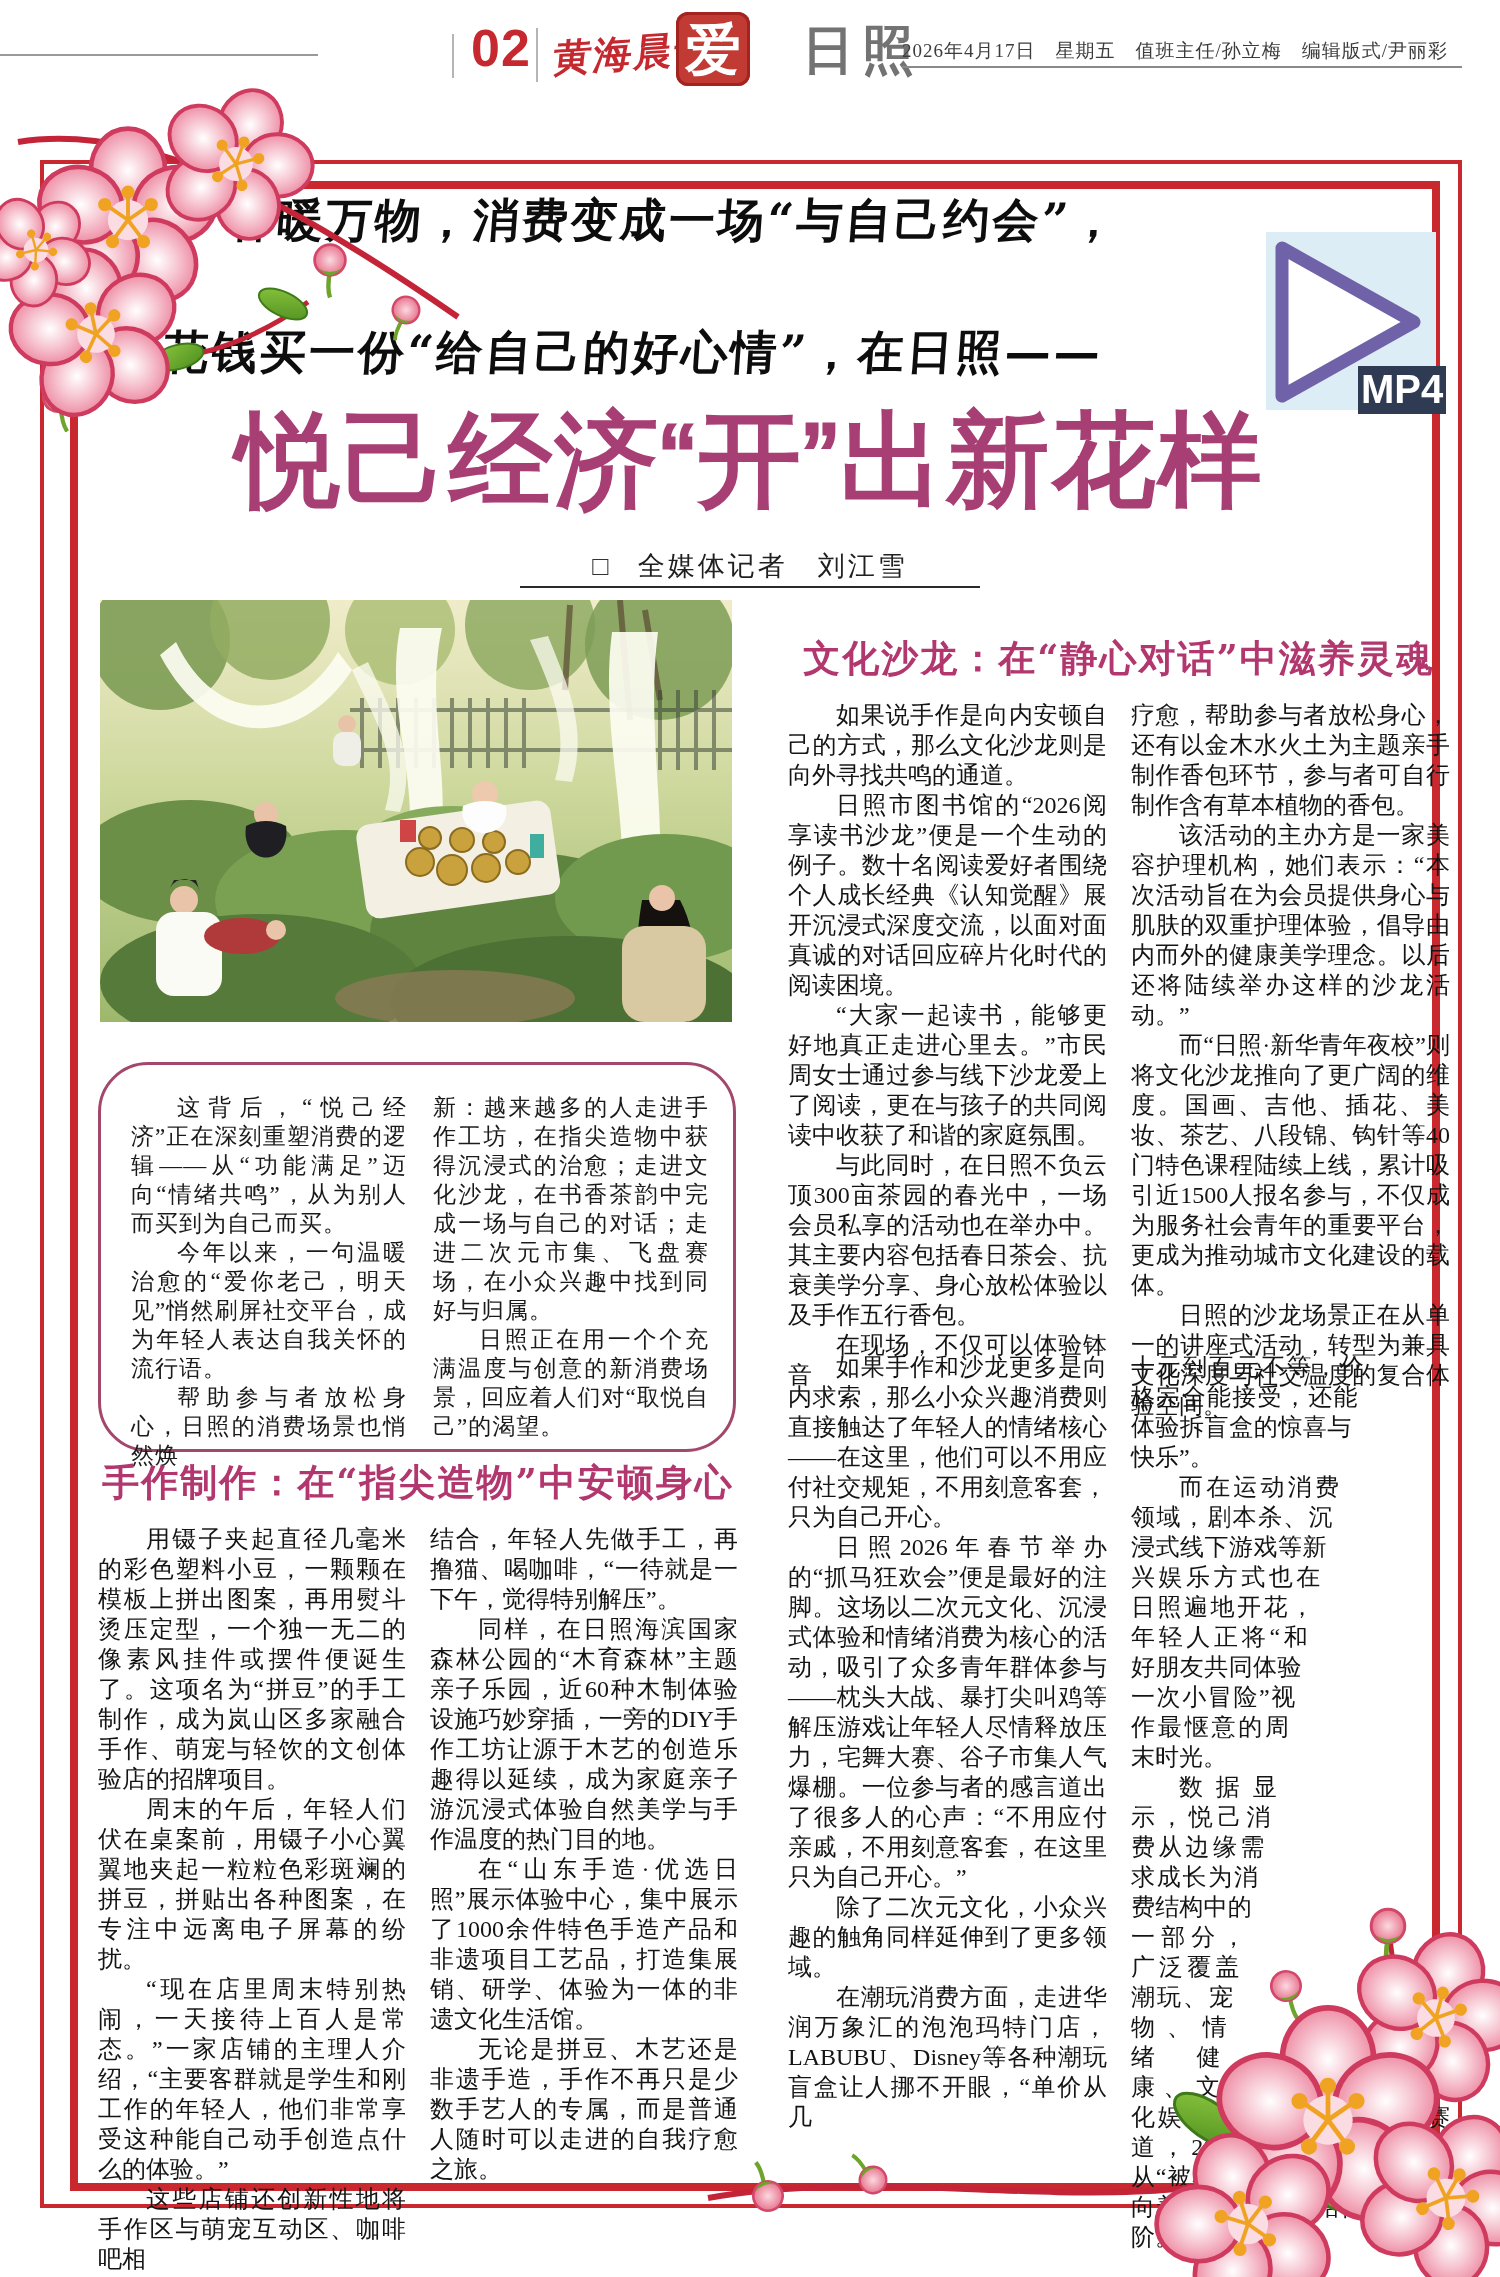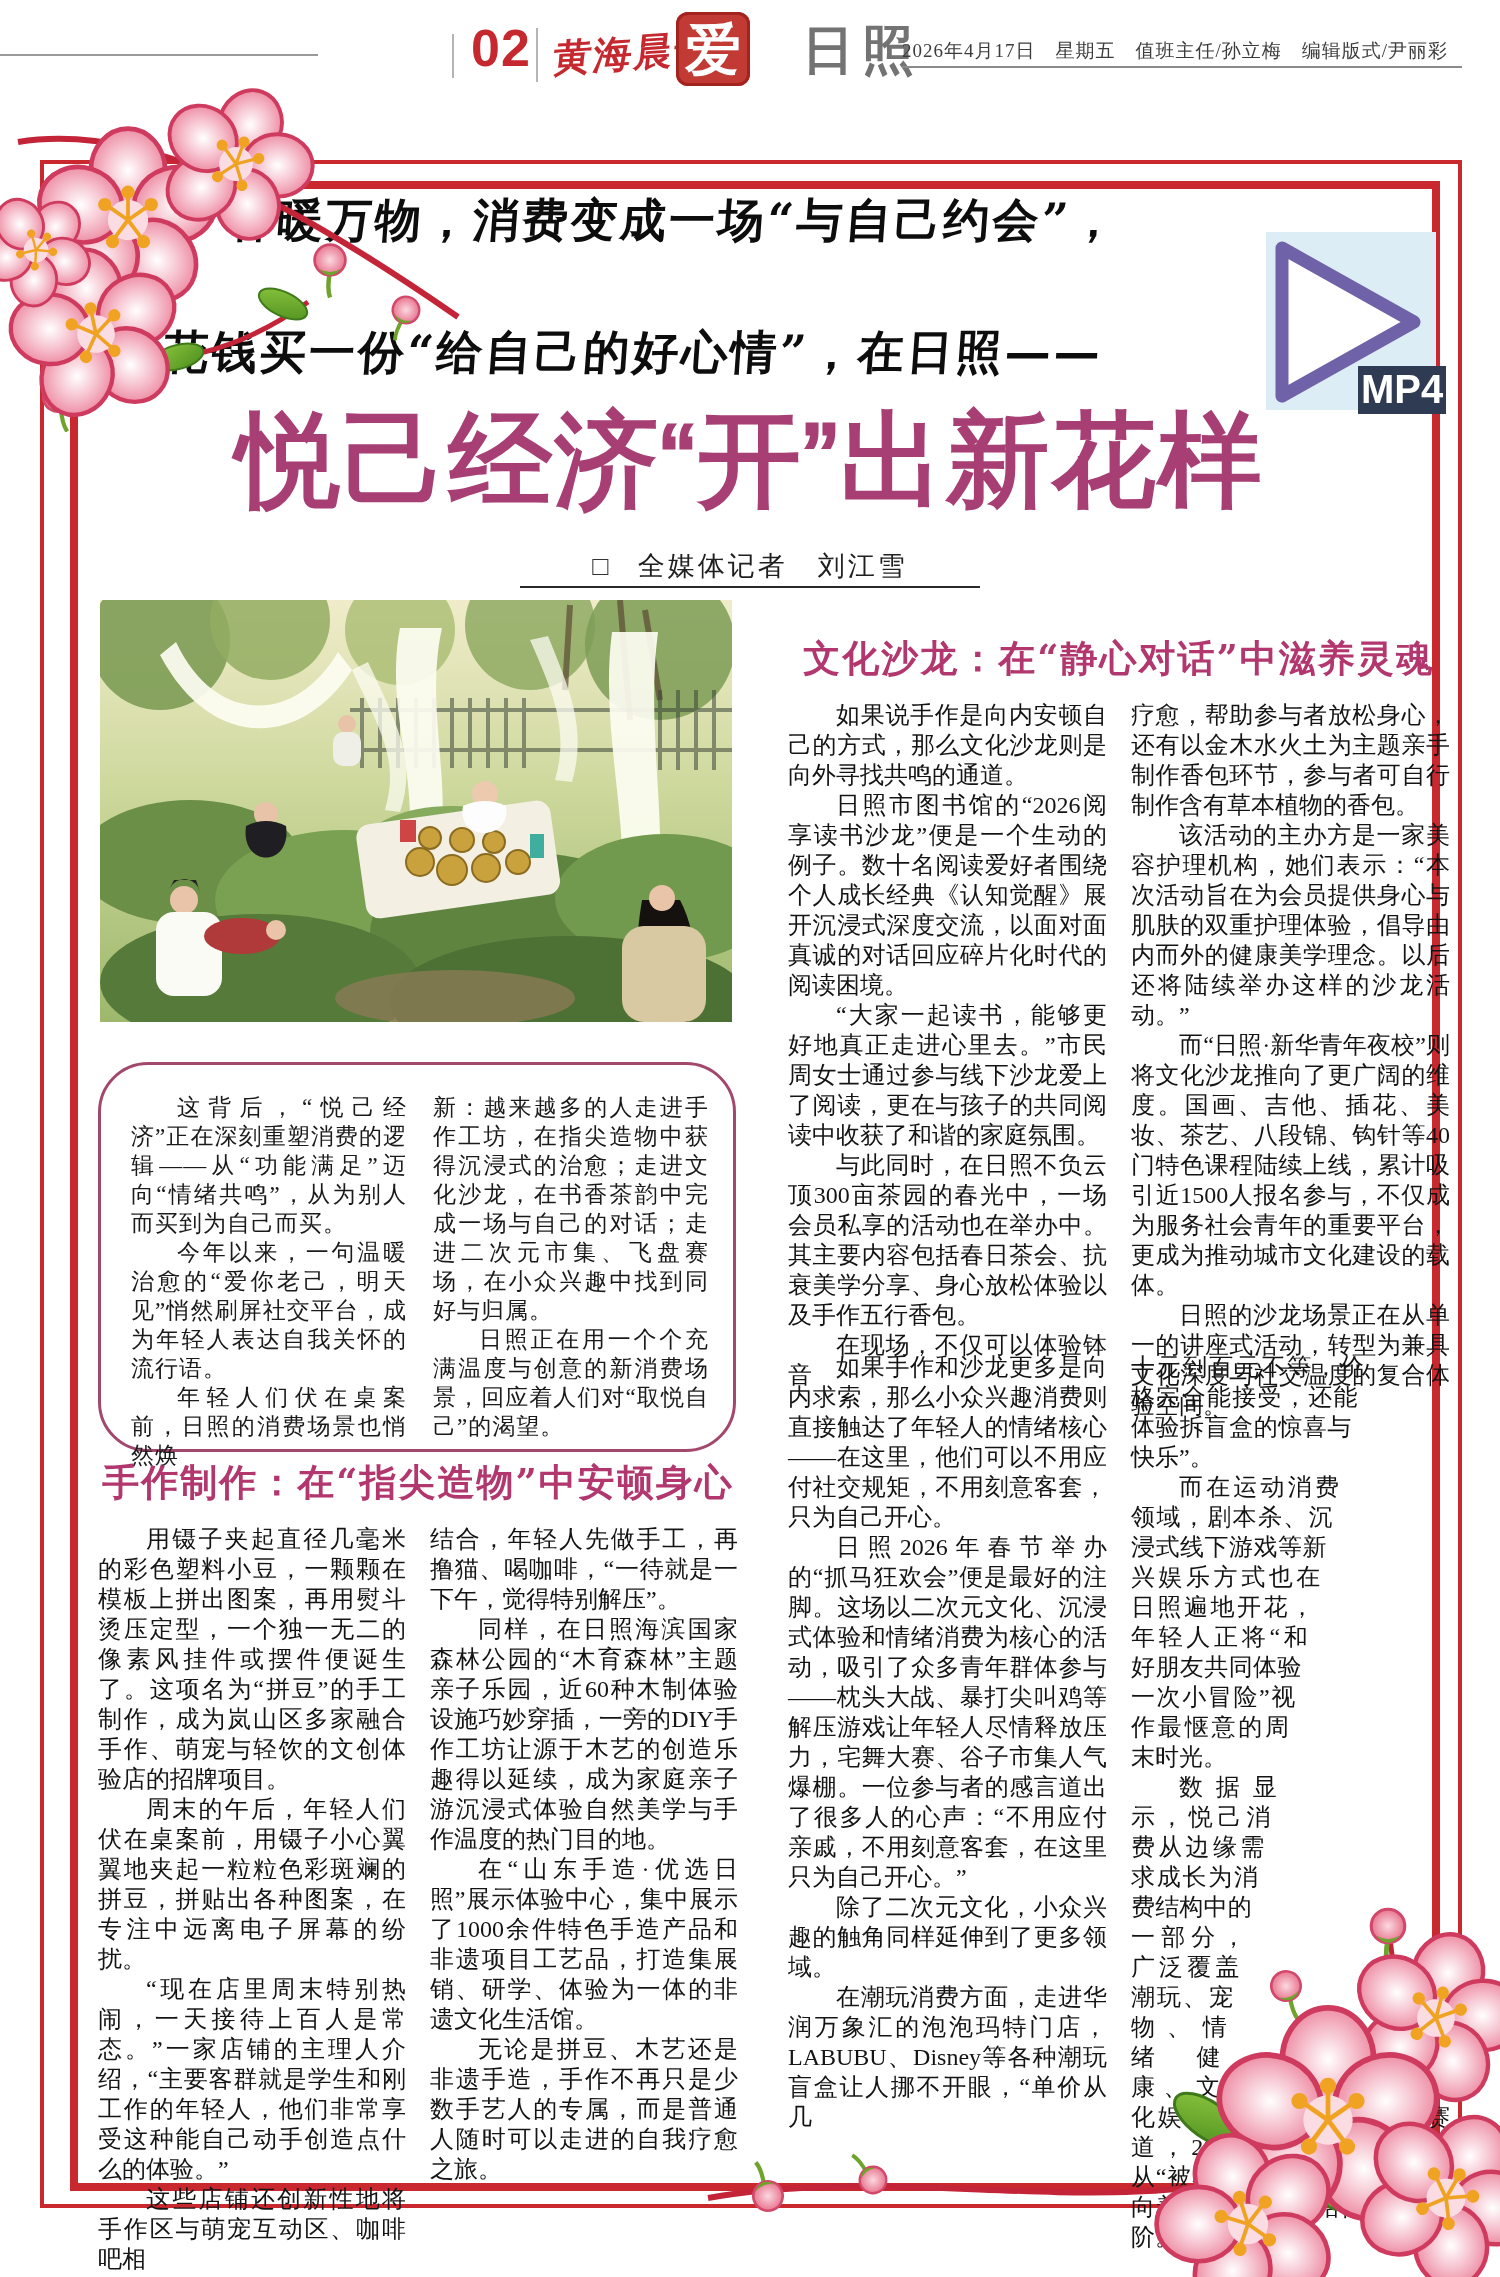--- a/index.html
+++ b/index.html
@@ -219,21 +219,21 @@
           <p>日照的沙龙场景正在从单一的讲座式活动，转型为兼具文化深度与社交温度的复合体验空间。</p>
         </div>
     </div>
   </div>
 
   <div class="intro">
     <div class="cols">
       <div class="col">
           <p>这背后，“悦己经济”正在深刻重塑消费的逻辑——从“功能满足”迈向“情绪共鸣”，从为别人而买到为自己而买。</p>
           <p>今年以来，一句温暖治愈的“爱你老己，明天见”悄然刷屏社交平台，成为年轻人表达自我关怀的流行语。</p>
-          <p>年轻人们伏在桌案前，日照的消费场景也悄然焕</p>
+          <p>帮助参与者放松身心，日照的消费场景也悄然焕</p>
         </div>
       <div class="col">
           <p class="cont">新：越来越多的人走进手作工坊，在指尖造物中获得沉浸式的治愈；走进文化沙龙，在书香茶韵中完成一场与自己的对话；走进二次元市集、飞盘赛场，在小众兴趣中找到同好与归属。</p>
           <p>日照正在用一个个充满温度与创意的新消费场景，回应着人们对“取悦自己”的渴望。</p>
         </div>
     </div>
   </div>
 
   <div class="section sec-craft">
     <h2 class="sec-heading">手作制作：在“指尖造物”中安顿身心</h2>

